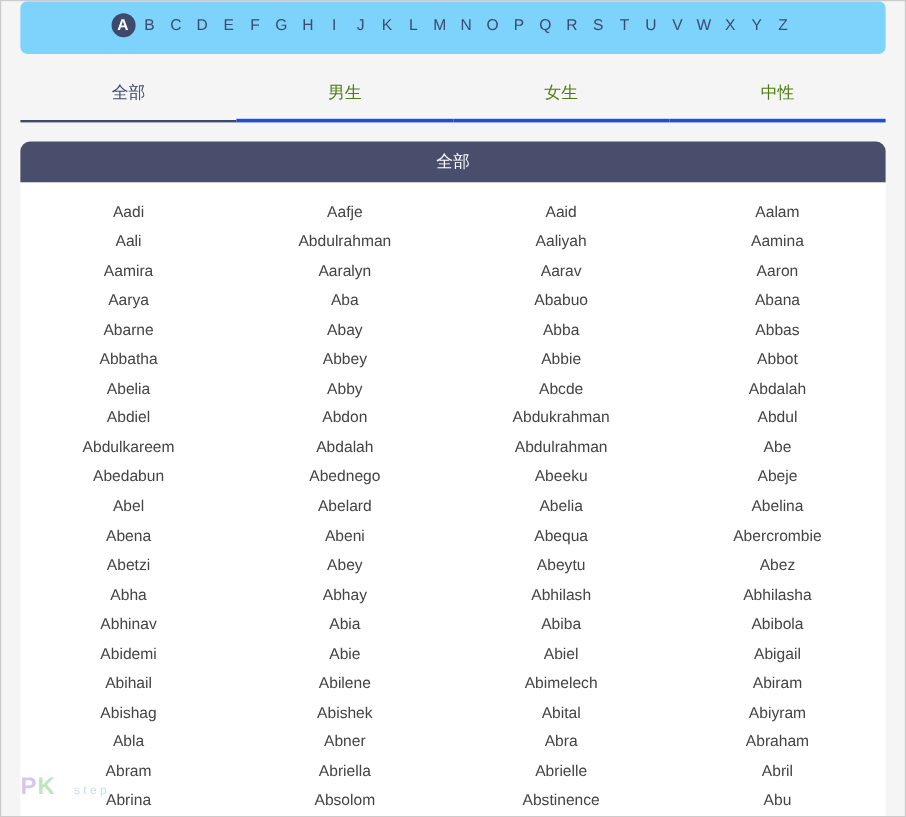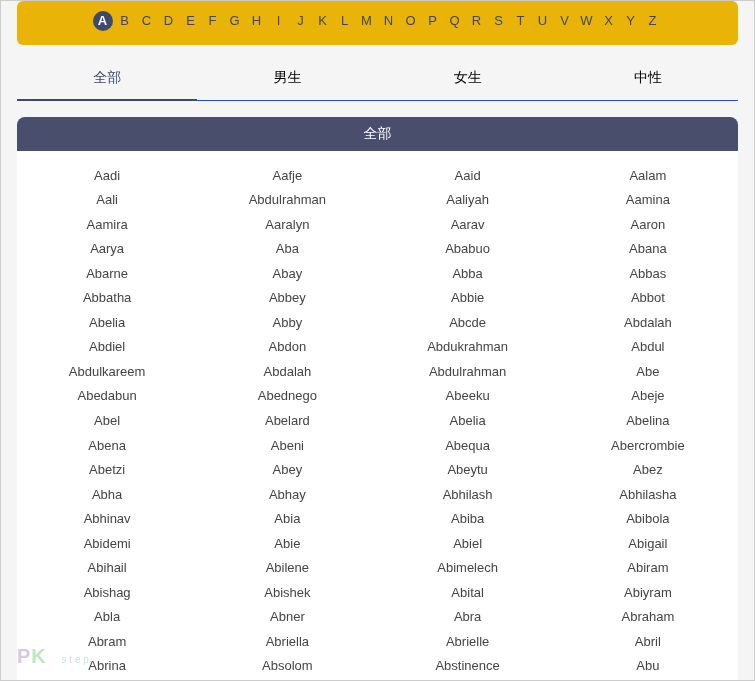--- a/index.html
+++ b/index.html
@@ -12,21 +12,21 @@
     position: relative;
     overflow: hidden;
   }
 
   .container {
     padding: 0 16px 16px 16px;
   }
 
   
   .alpha-bar {
-    background: #eab308;
+    background: #7dd3fc;
     border-radius: 6px;
     padding: 10px 0 14px 0;
     margin: 0;
     text-align: center;
   }
   .alpha-letter {
     display: inline-block;
     width: 20px;
     height: 20px;
     line-height: 20px;
@@ -46,22 +46,22 @@
   
   .tabs {
     display: flex;
     margin-top: 12px;
   }
   .tab {
     flex: 1;
     text-align: center;
     padding: 12px 0;
     font-size: 14px;
-    color: #000000;
-    border-bottom: 1px solid #1d4ed8;
+    color: #4d7c0f;
+    border-bottom: 3px solid #1d4ed8;
     cursor: pointer;
   }
   .tab.active {
     color: #3d4a6c;
     border-bottom: 2px solid #3d4a6c;
   }
 
   
   .section-header {
     background: #484e6b;

